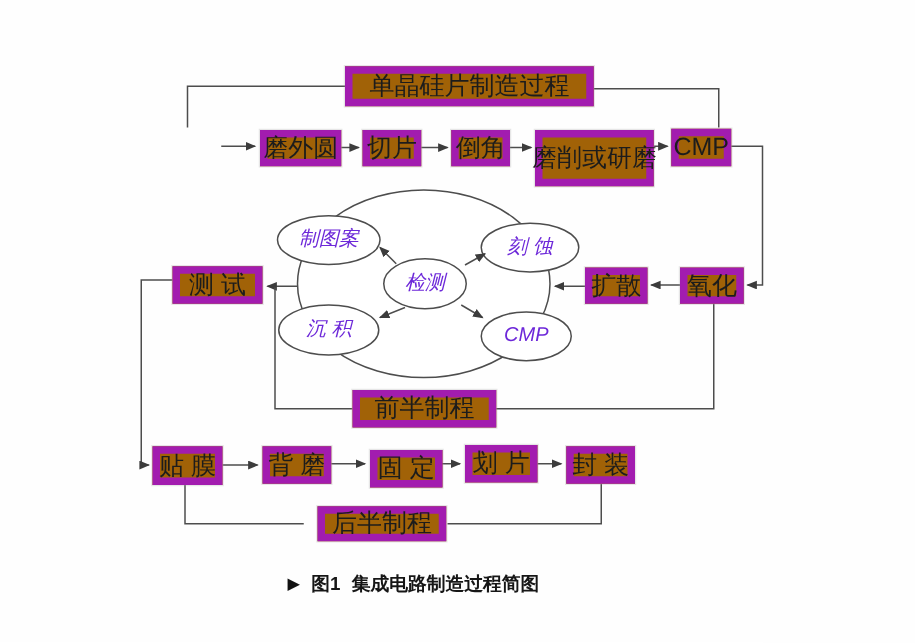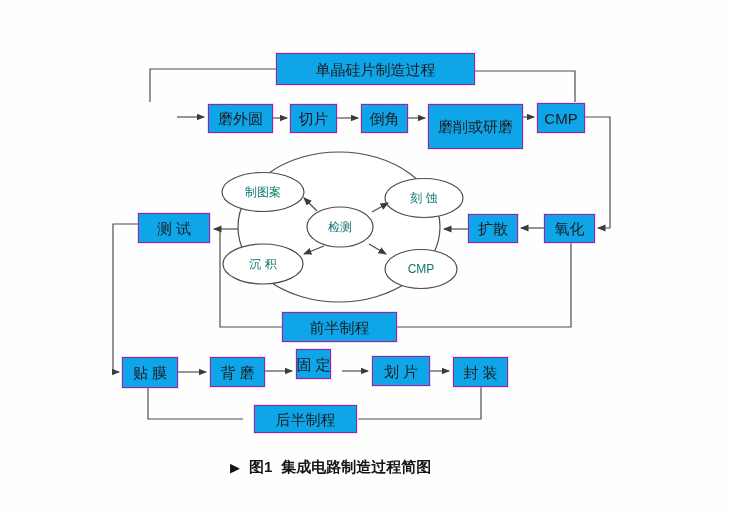--- a/index.html
+++ b/index.html
@@ -4,29 +4,29 @@
 <style>
   html,body{margin:0;padding:0;background:#ffffff;}
   #page{
     position:relative;width:732px;height:514px;background:#fefefe;
     font-family:"Liberation Sans","DejaVu Sans",sans-serif;
     color:#1d1d1d;overflow:hidden;
   }
   #wires{position:absolute;left:0;top:0;width:732px;height:514px;}
   .box{
     position:absolute;box-sizing:border-box;
-    border:1px solid #a21caf;background:#0ea5e9;
+    border:6px solid #a21caf;background:#a16207;
     display:flex;align-items:center;justify-content:center;
-    font-size:15px;line-height:1;color:#1c1c1c;
+    font-size:20px;line-height:1;color:#1c1c1c;
     box-shadow:0 0 0 1px rgba(160,160,160,.25);
     white-space:nowrap;
   }
   .elabel{
     position:absolute;transform:translate(-50%,-50%);
-    font-size:12px;line-height:1;color:#0f766e;white-space:nowrap;
+    font-size:16px;line-height:1;color:#6d28d9;white-space:nowrap;font-style:italic;
   }
   .caption{
     position:absolute;left:230px;top:457px;height:20px;
     display:flex;align-items:center;gap:9px;
     font-size:15px;font-weight:600;color:#161616;white-space:nowrap;
   }
   .caption .tri{font-size:13px;font-weight:400;color:#111;}
 </style>
 </head>
 <body>
@@ -92,21 +92,21 @@
   <div class="box" style="left:537px;top:103px;width:48px;height:30px">CMP</div>
 
   <div class="box" style="left:138px;top:213px;width:72px;height:30px">测 试</div>
   <div class="box" style="left:468px;top:214px;width:50px;height:29px">扩散</div>
   <div class="box" style="left:544px;top:214px;width:51px;height:29px">氧化</div>
 
   <div class="box" style="left:282px;top:312px;width:115px;height:30px">前半制程</div>
 
   <div class="box" style="left:122px;top:357px;width:56px;height:31px">贴 膜</div>
   <div class="box" style="left:210px;top:357px;width:55px;height:30px">背 磨</div>
-  <div class="box" style="left:296px;top:349px;width:35px;height:30px">固 定</div>
+  <div class="box" style="left:296px;top:360px;width:58px;height:30px">固 定</div>
   <div class="box" style="left:372px;top:356px;width:58px;height:30px">划 片</div>
   <div class="box" style="left:453px;top:357px;width:55px;height:30px">封 装</div>
 
   <div class="box" style="left:254px;top:405px;width:103px;height:28px">后半制程</div>
 
   <div class="elabel" style="left:263px;top:192px">制图案</div>
   <div class="elabel" style="left:424px;top:198px">刻 蚀</div>
   <div class="elabel" style="left:340px;top:227px">检测</div>
   <div class="elabel" style="left:263px;top:264px">沉 积</div>
   <div class="elabel" style="left:421px;top:269px">CMP</div>

